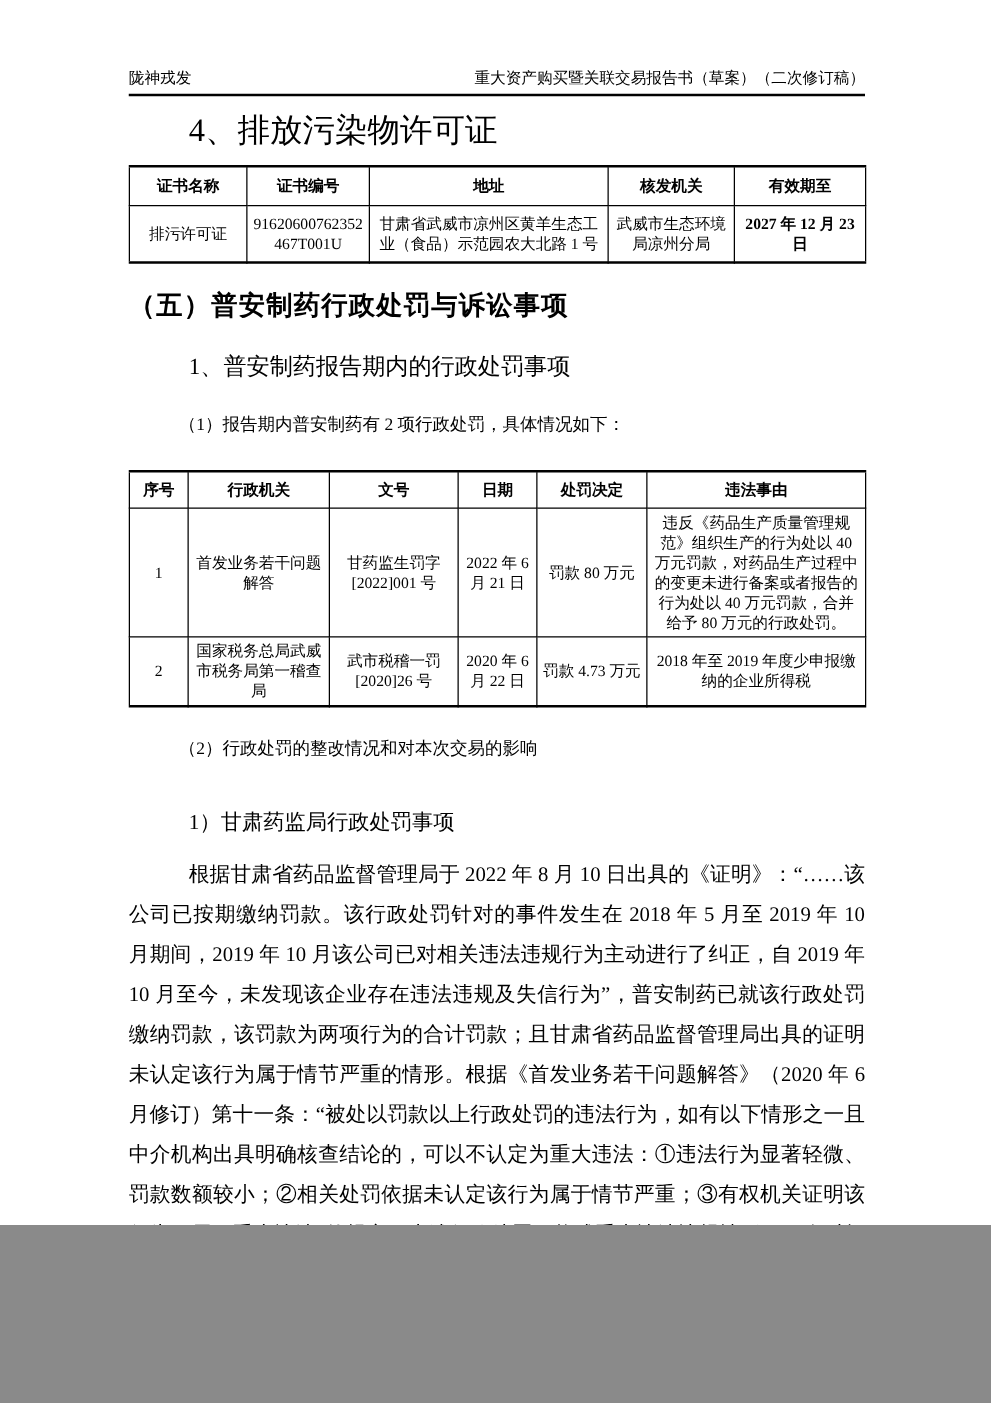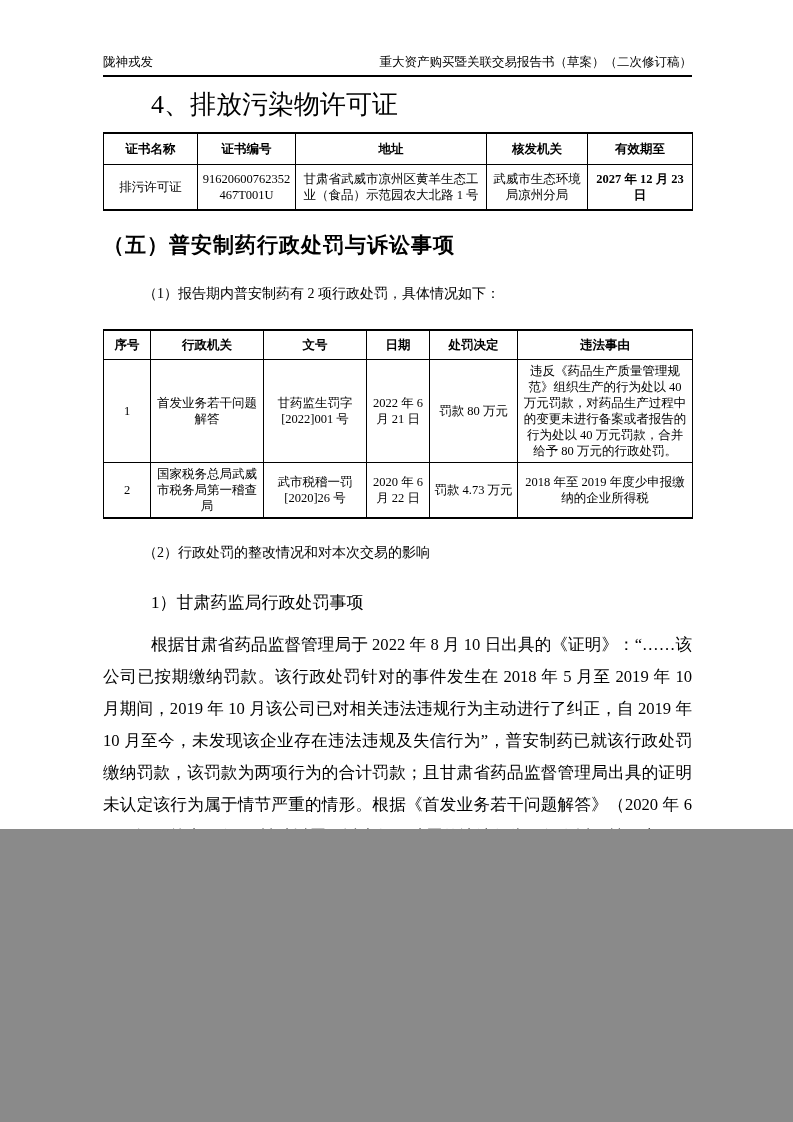--- a/index.html
+++ b/index.html
@@ -1,35 +1,35 @@
 <!DOCTYPE html>
 <html lang="zh"><head>
 <meta charset="utf-8">
 <style>
   html,body{margin:0;padding:0;background:#8a8a8a;}
   .page{
-    width:793px;height:829px;background:#ffffff;margin:0 auto;position:relative;
+    width:793px;height:980px;background:#ffffff;margin:0 auto;position:relative;
     box-sizing:border-box;padding:54px 101px 0 103px;
     font-family:"Liberation Serif","DejaVu Serif",serif;color:#000;
   }
   
   .running-header{
     display:flex;justify-content:space-between;align-items:flex-end;
     font-size:12.5px;line-height:16px;padding-bottom:5px;
     border-bottom:2px solid #000;
   }
   
   .h-item4{font-size:26px;font-weight:normal;margin:15px 0 0 48px;line-height:26px;}
   .h-section{
     font-size:21px;font-weight:bold;margin:19px 0 0 0;line-height:30px;
     font-family:"Liberation Sans","DejaVu Sans",sans-serif;letter-spacing:1px;
   }
   .h-sub{font-size:18.5px;font-weight:normal;margin:21px 0 0 48px;line-height:26px;}
   .p-label{font-size:14px;margin:21px 0 0 40px;line-height:26px;}
-  .p-label2{font-size:17px;margin:24px 0 0 48px;line-height:26px;}
+  .p-label2{font-size:17px;margin:32px 0 0 48px;line-height:26px;}
   .body-par{
     font-size:16.6px;line-height:32px;text-align:justify;
     text-indent:48px;margin:13px 0 0 0;
   }
   
   table.doc{
     width:100%;border-collapse:collapse;table-layout:fixed;
     font-size:12.5px;line-height:16px;
     border-top:2.5px solid #000;border-bottom:2.5px solid #000;
   }
@@ -89,20 +89,21 @@
         <td class="break">91620600762352467T001U</td>
         <td>甘肃省武威市凉州区黄羊生态工业（食品）示范园农大北路 1 号</td>
         <td>武威市生态环境局凉州分局</td>
         <td class="bold">2027 年 12 月 23 日</td>
       </tr>
     </tbody>
   </table>
 
   <div class="h-section">（五）普安制药行政处罚与诉讼事项</div>
 
+  <div class="h-sub">1、普安制药报告期内的行政处罚事项</div>
 
   <div class="p-label">（1）报告期内普安制药有 2 项行政处罚，具体情况如下：</div>
 
   <table class="doc penalty">
     <colgroup>
       <col style="width:47px">
         <col style="width:113px">
         <col style="width:103px">
       <col style="width:63px">
         <col style="width:88px">

